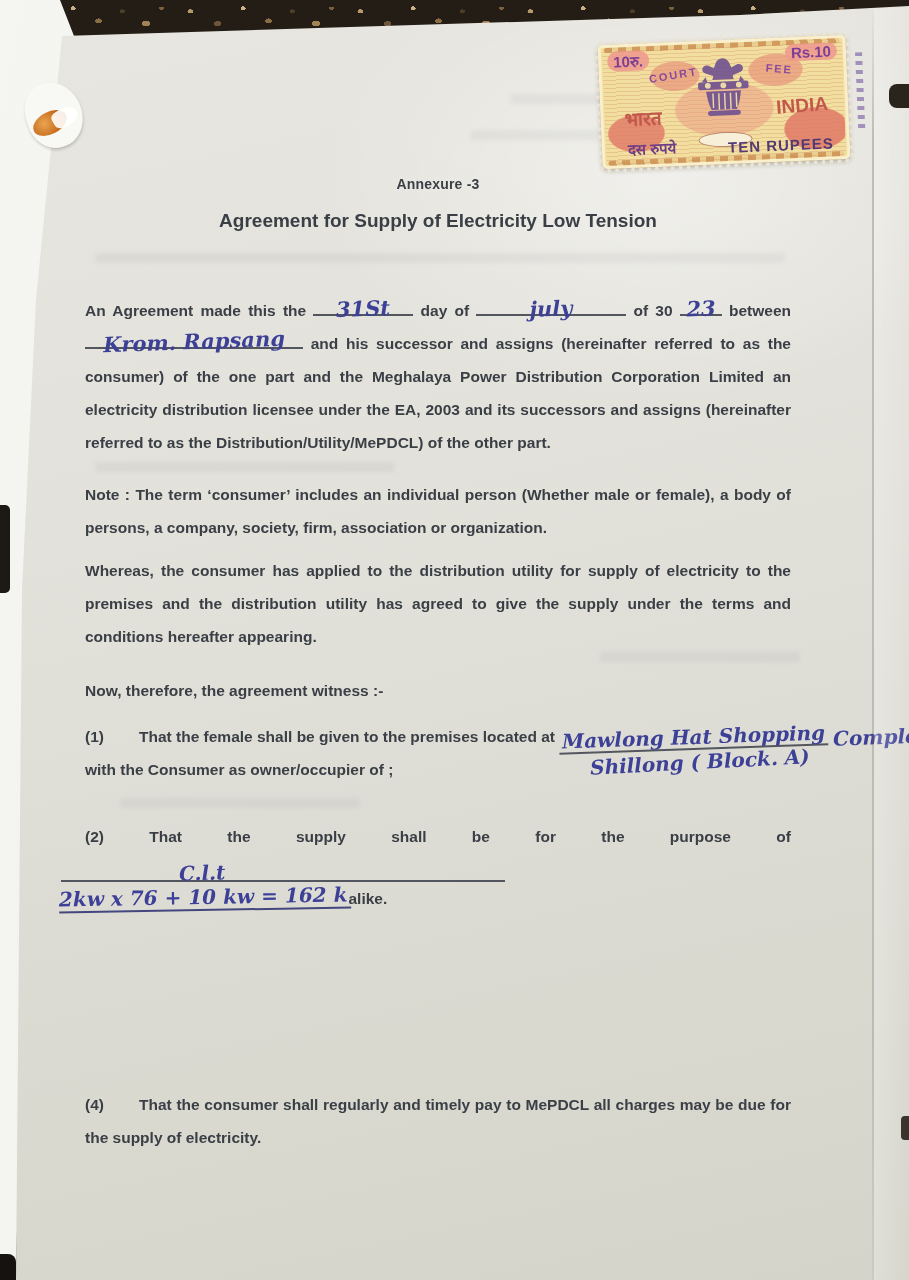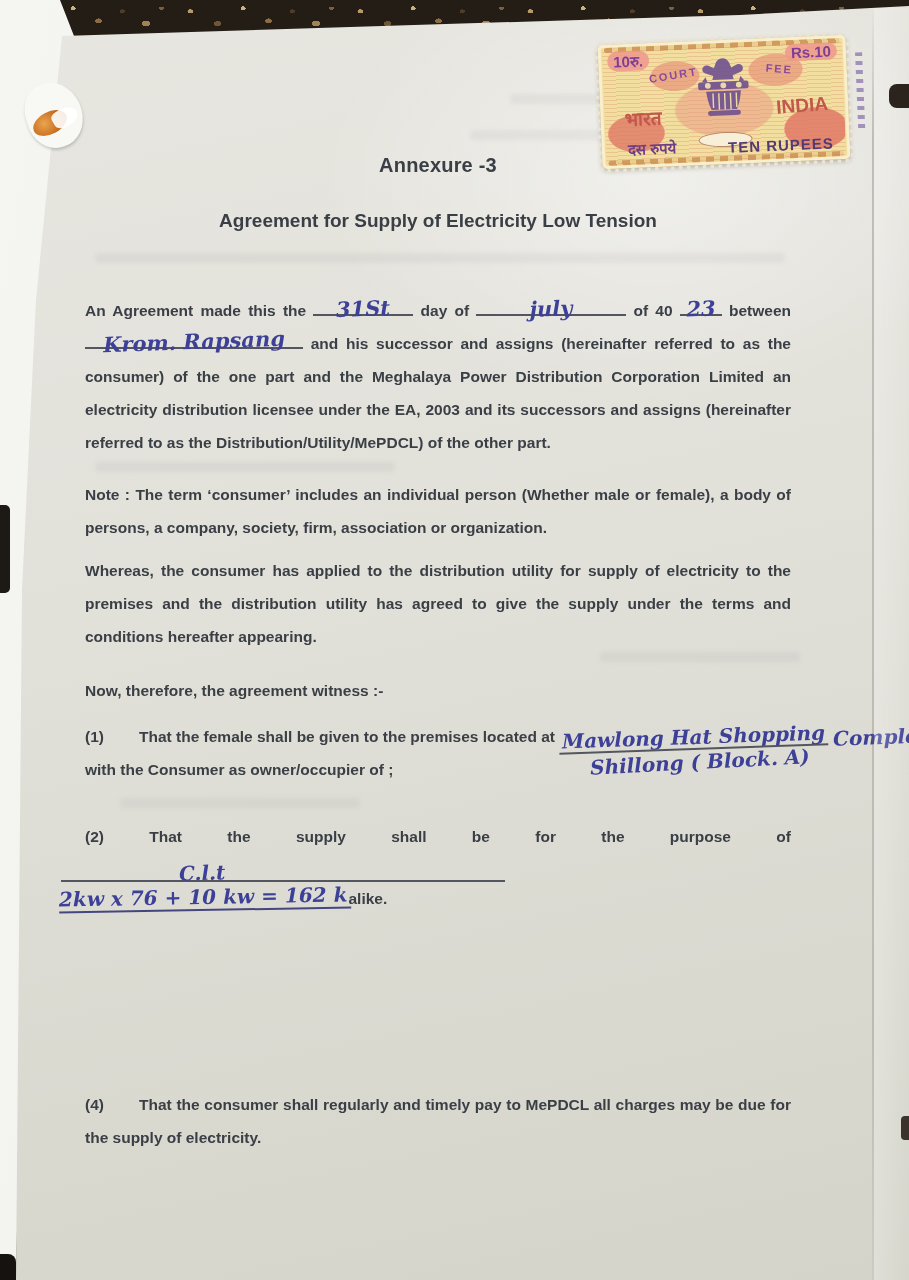--- a/index.html
+++ b/index.html
@@ -78,21 +78,21 @@
     background:#f7efd7;border:1px solid #b98a6a;border-radius:50%;}
   .st-emblem{position:absolute;left:50%;top:16px;transform:translateX(-50%);width:62px;height:76px;}
   .st-serial{position:absolute;right:-16px;top:18px;width:7px;height:76px;opacity:.55;
     background:repeating-linear-gradient(0deg,#6a4b9a 0 4px,transparent 4px 9px);}
 
   
   .blk{position:absolute;left:85px;width:706px;color:#3a3f46;font-weight:700;
        font-size:15.5px;line-height:33px;text-align:justify;}
   .center{text-align:center;}
   .nojust{text-align:left;}
-  .annexure{top:149px;font-size:20px;letter-spacing:.2px;}
+  .annexure{top:168px;font-size:14px;letter-spacing:.2px;}
   .maintitle{top:204px;font-size:19px;}
   .p1{top:294px;}
   .note{top:478px;}
   .whereas{top:554px;}
   .witness{top:674px;}
   .clause1{top:720px;}
   .clause2{top:820px;}
   .clause3{top:954px;}
   .clause4{top:1088px;}
   .cnum{display:inline-block;width:54px;}
@@ -173,21 +173,21 @@
     </div>
 
     <div class="blk annexure center">Annexure -3</div>
     <div class="blk maintitle center">Agreement for Supply of Electricity Low Tension</div>
 
     <div class="blk p1">
       <span>An Agreement made this the</span>
       <span class="blank b-day"><span class="hw">31St</span></span>
       <span>day of</span>
       <span class="blank b-month"><span class="hw">july</span></span>
-      <span>of 40</span>
+      <span>of 30</span>
       <span class="blank b-year"><span class="hw">23</span></span>
       <span>between</span>
       <span class="blank b-name"><span class="hw">Krom. Rapsang</span></span>
       <span>and his successor and assigns (hereinafter referred to as the consumer) of the one part and the Meghalaya Power Distribution Corporation Limited an electricity distribution licensee under the EA, 2003 and its successors and assigns (hereinafter referred to as the Distribution/Utility/MePDCL) of the other part.</span>
     </div>
 
     <div class="blk whereas">Whereas, the consumer has applied to the distribution utility for supply of electricity to the premises and the distribution utility has agreed to give the supply under the terms and conditions hereafter appearing.</div>
 
     <div class="blk note">Note : The term ‘consumer’ includes an individual person (Whether male or female), a body of persons, a company, society, firm, association or organization.</div>
 

